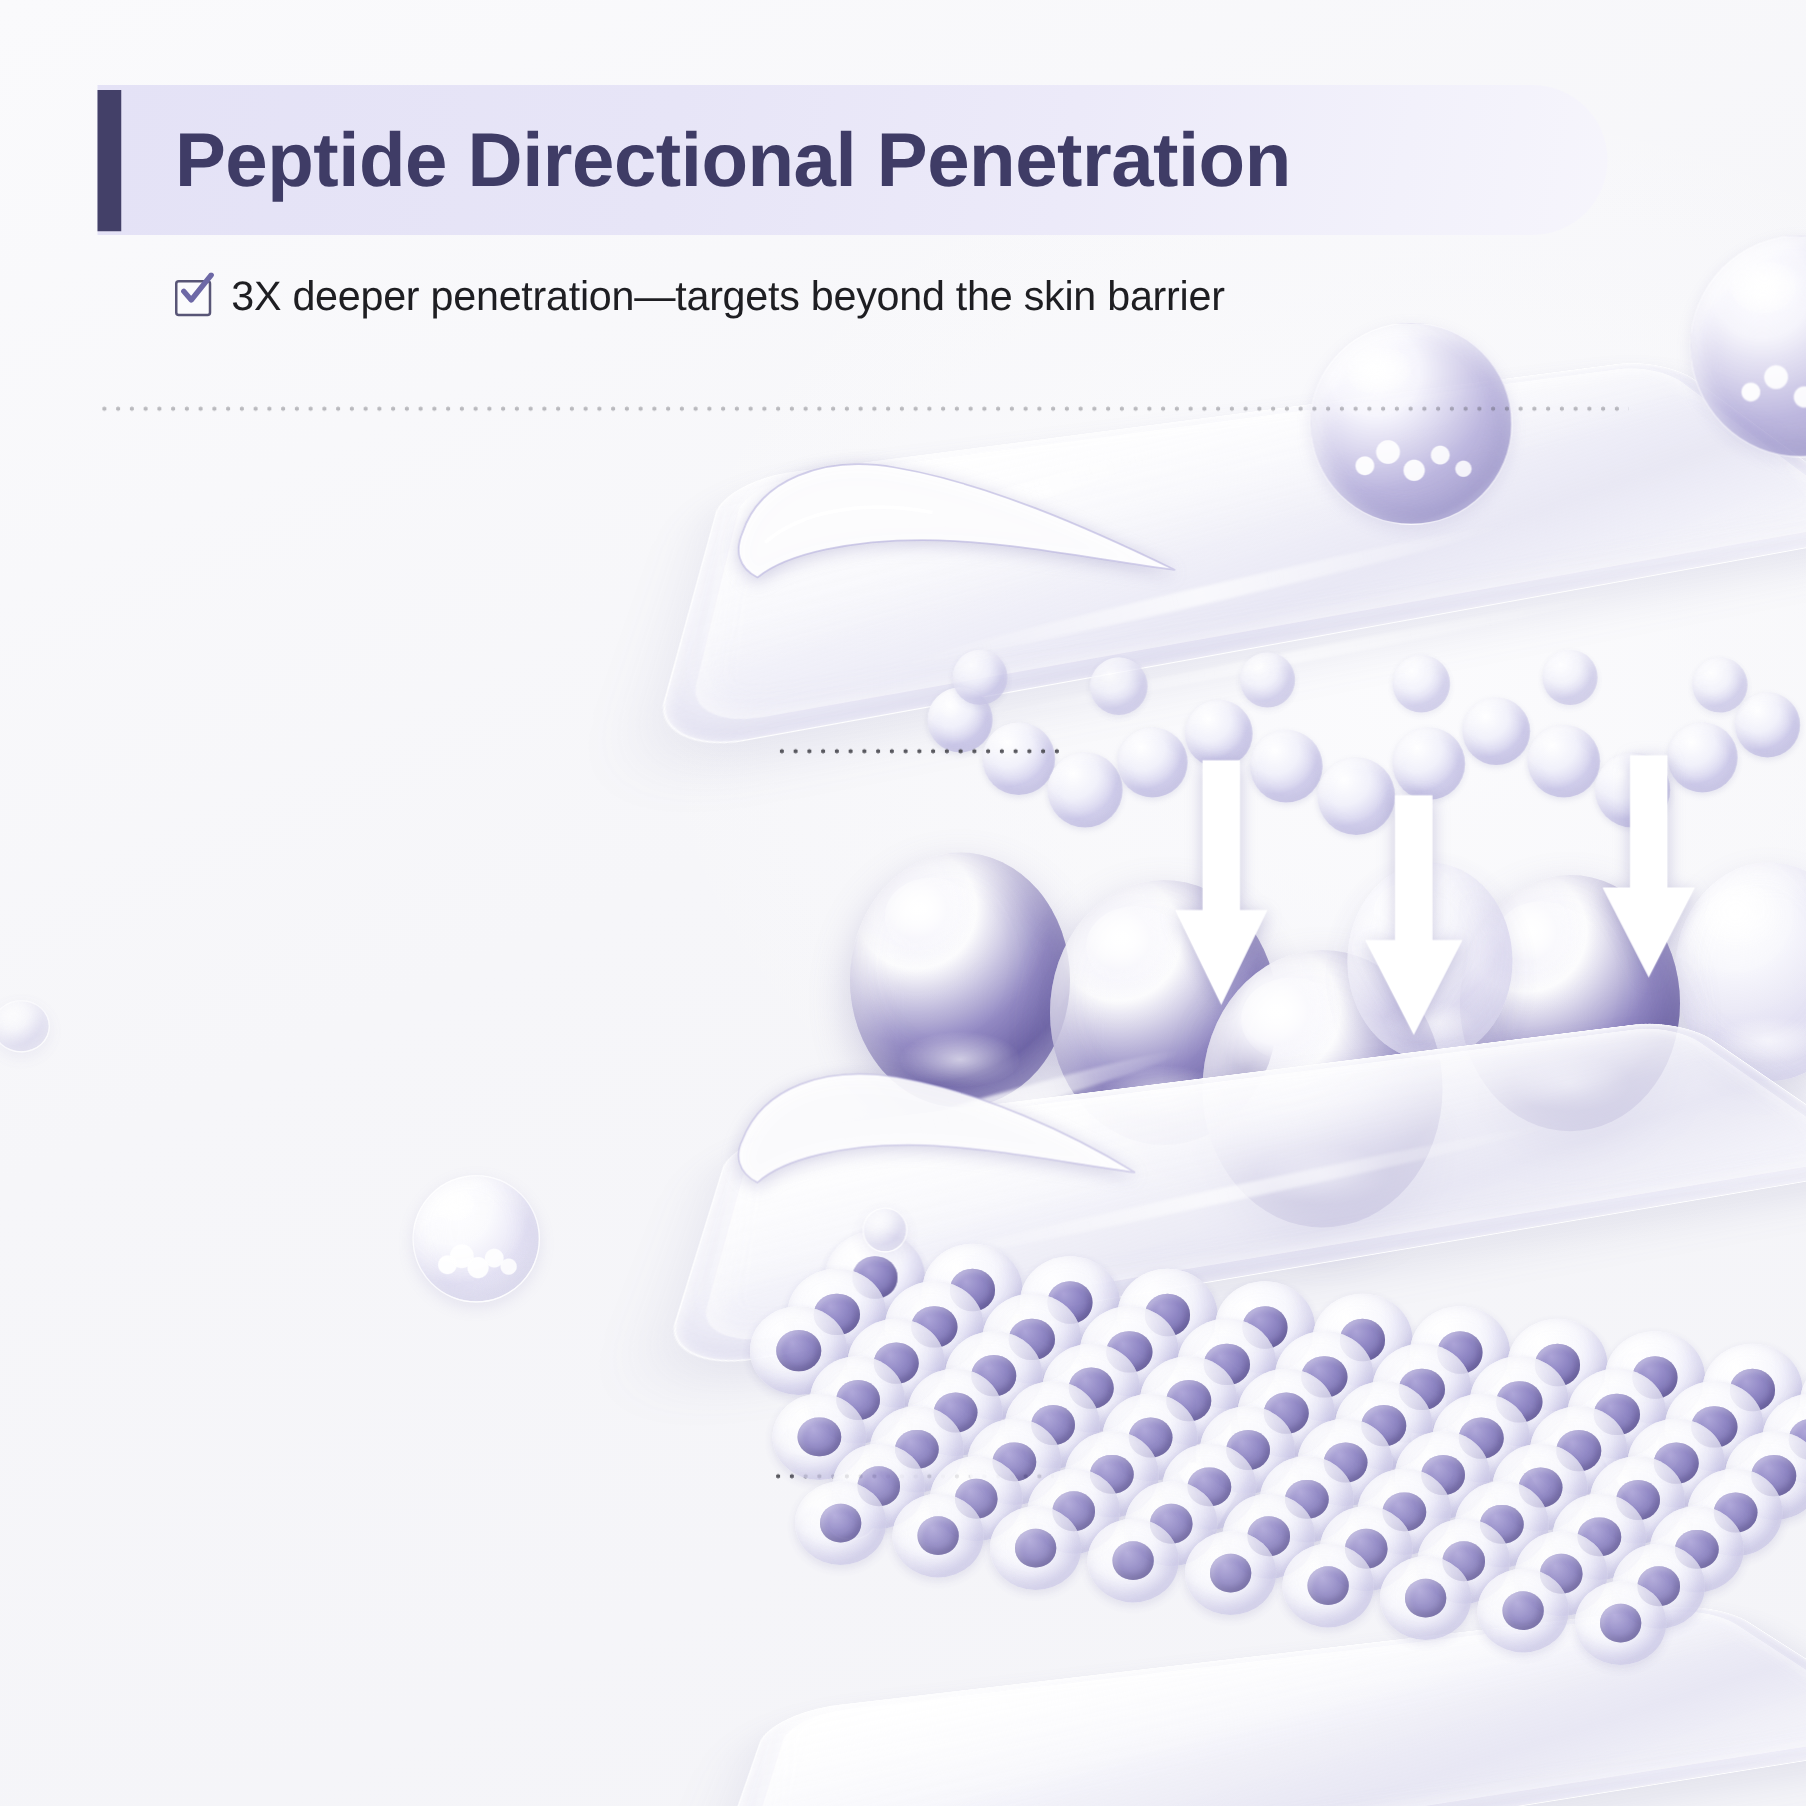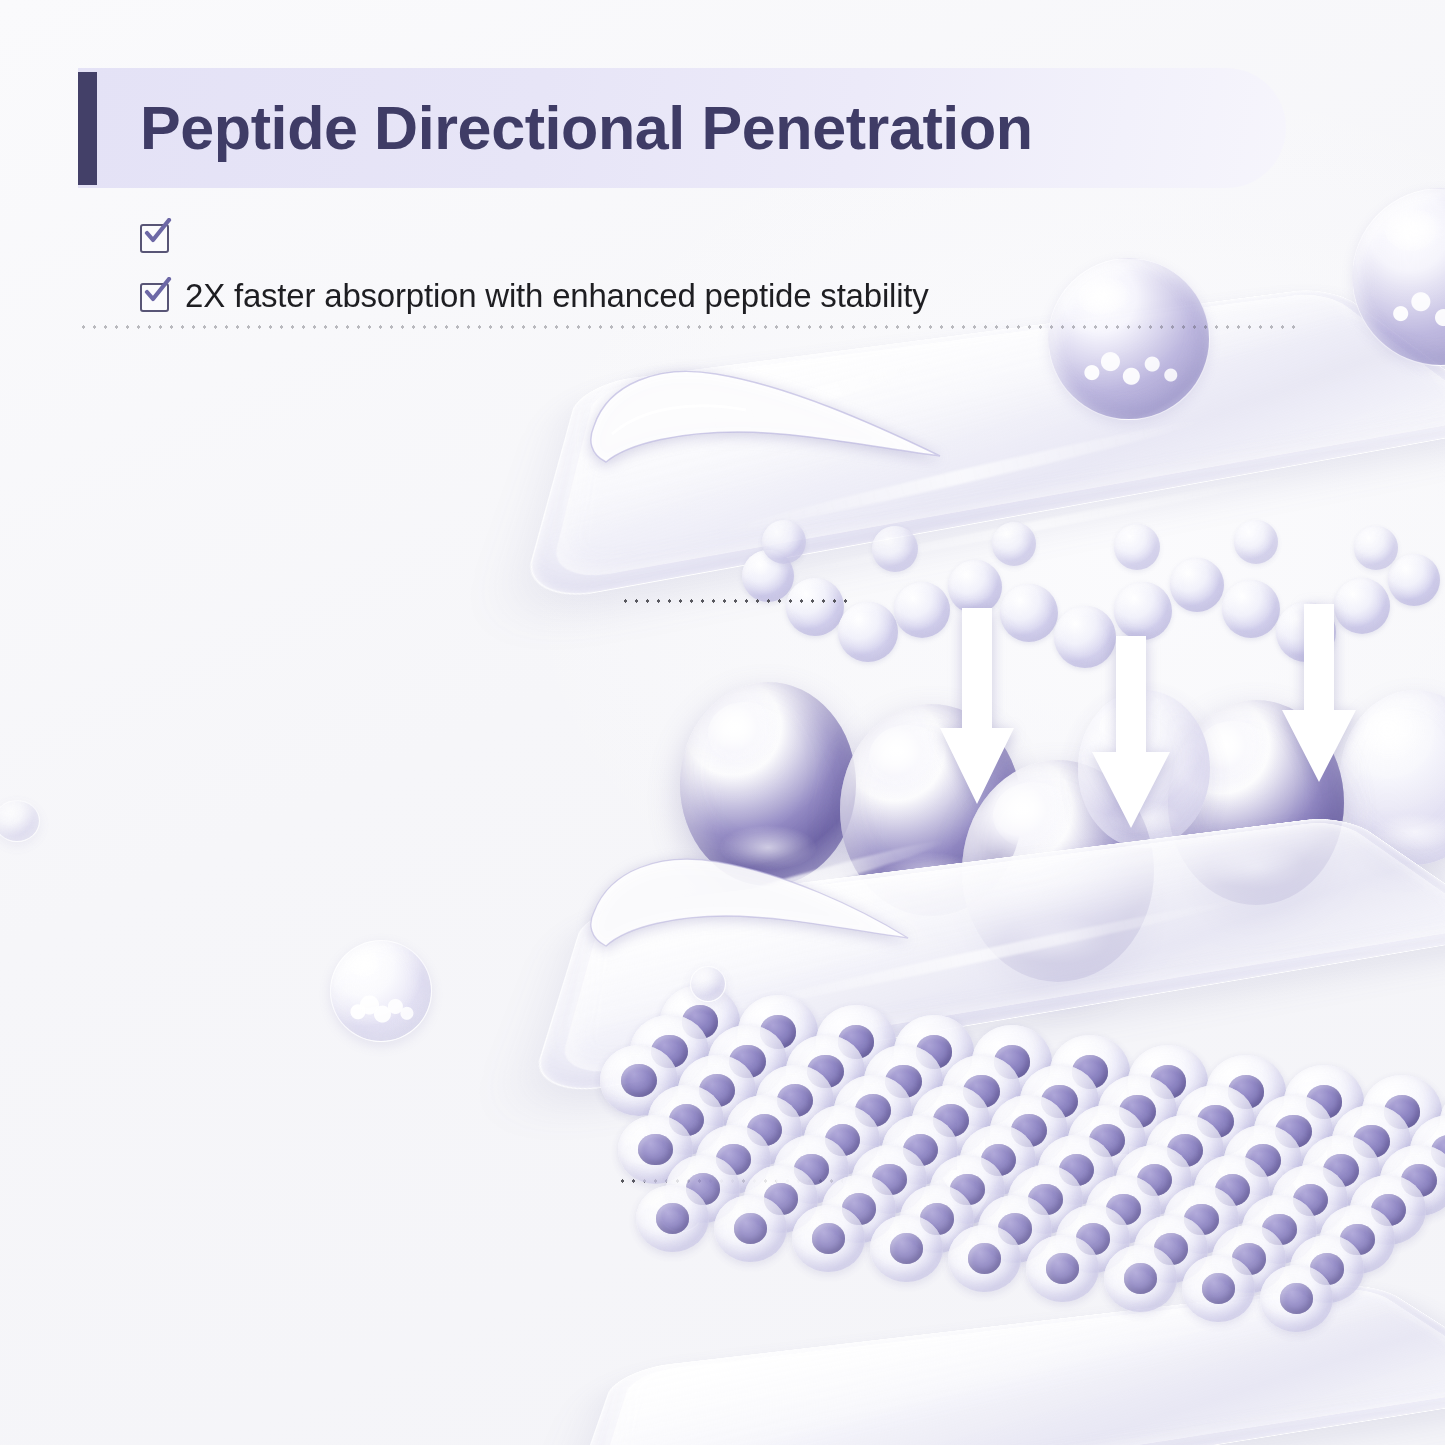--- a/index.html
+++ b/index.html
@@ -446,29 +446,21 @@
     <div class="dotline" id="divider"></div>
 
     <div class="bullets">
       <div class="bullet">
         <span class="chk">
           <span class="box"></span>
           <svg class="tick" viewBox="0 0 30 30">
               <path d="M5,15 L11,22 L27,2" fill="none" stroke="#6d68a6" stroke-width="4.2" stroke-linecap="round" stroke-linejoin="round"></path>
             </svg>
         </span>
-      </div>
-      <div class="bullet">
-        <span class="chk">
-          <span class="box"></span>
-          <svg class="tick" viewBox="0 0 30 30">
-              <path d="M5,15 L11,22 L27,2" fill="none" stroke="#6d68a6" stroke-width="4.2" stroke-linecap="round" stroke-linejoin="round"></path>
-            </svg>
-        </span>
-        <span class="btxt">2X faster absorption with enhanced peptide stability</span>
+        <span class="btxt">3X deeper penetration—targets beyond the skin barrier</span>
       </div>
     </div>
 
     <div class="dotline" id="leader1"></div>
 
     <div class="dotline" id="leader2"></div>
 
   </div>
 </div>
 

